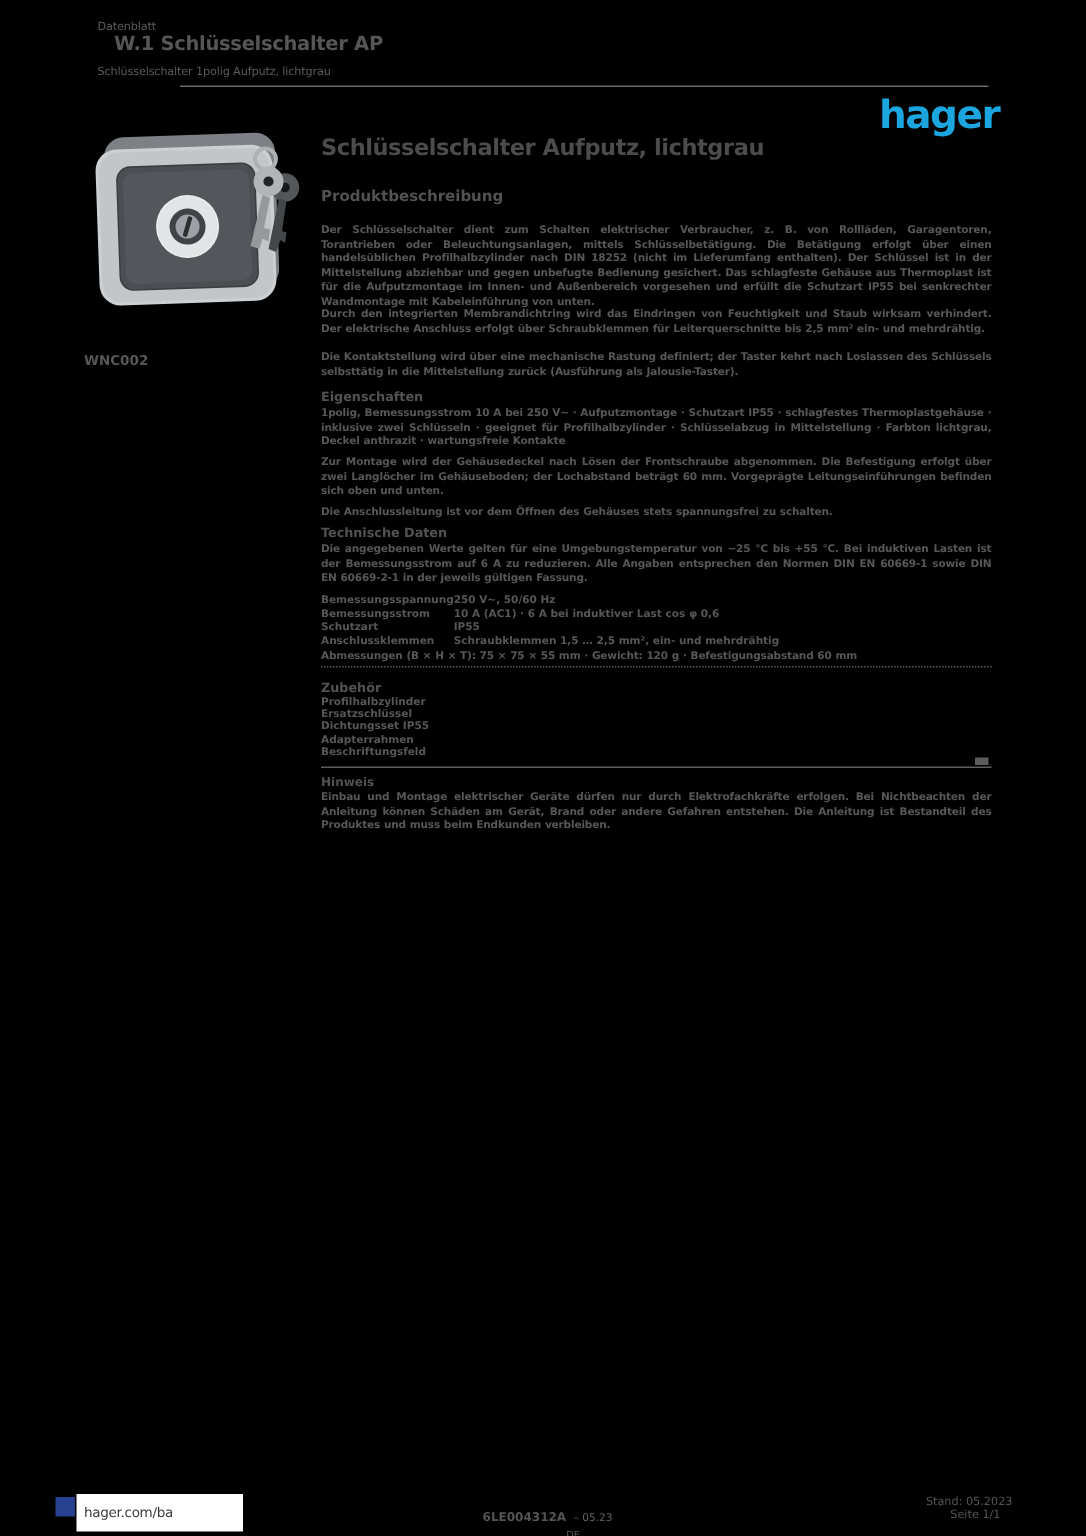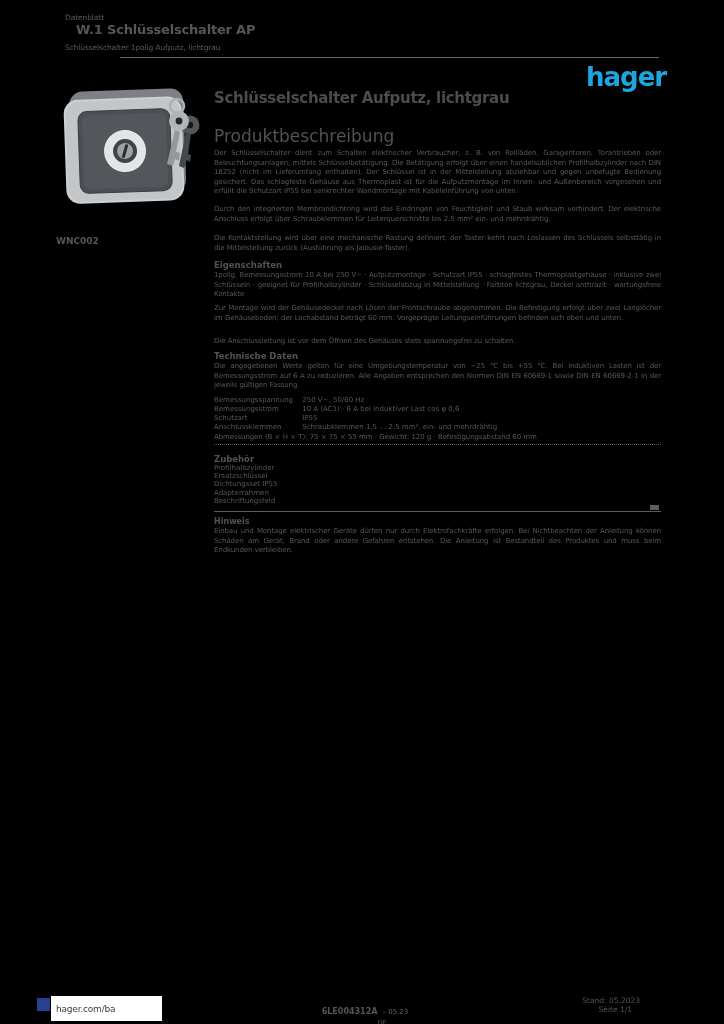--- a/index.html
+++ b/index.html
@@ -10,23 +10,23 @@
   }
   .abs { position:absolute; }
 
   
   .hdr-small { font-size:7.5px; color:#5a5a5d; letter-spacing:-0.1px; }
   .hdr-big   { font-size:13px; font-weight:bold; color:#565659; letter-spacing:-0.2px; }
   .hdr-rule  { height:1px; background:#6b6b6d; }
   .logo { font-size:26px; font-weight:bold; color:#1BA6DF; letter-spacing:-1px;margin-top:40px; }
 
   
-  .col { left:214px; width:447px; }
+  .col { left:214px; width:447px;font-weight:bold; }
   .title { font-size:15px; font-weight:bold; color:#4c4c4f; letter-spacing:-0.3px; }
-  .h2 { font-size:17px; font-weight:normal; color:#525255; }
+  .h2 { font-size:10px; font-weight:bold; color:#525255; }
   .h3 { font-size:8.5px; font-weight:bold; color:#525255; }
   .para {
     font-size:7px; line-height:9.5px; text-align:justify;
     color:#57575a; letter-spacing:-0.1px; word-spacing:0.2px;
   }
   .techrow { font-size:7px; line-height:9px; color:#57575a; white-space:nowrap; }
   .techrow .lbl { display:inline-block; width:86px; }
   .acclist { font-size:7px; line-height:8.2px; color:#57575a; }
   .rule-dotted { border-top:1px dotted #5c5c5e; }
   .rule-solid { height:1px; background:#5c5c5e; }
@@ -142,18 +142,18 @@
   </div>
 
   <div class="abs foot-center" style="left:280px; top:999px;">
     <div>
       <span class="main">6LE004312A</span>
       <span class="lite">– 05.23</span>
     </div>
     <div class="l2">DE</div>
   </div>
 
-  <div class="abs foot-right" style="left:560px; top:997px;">
+  <div class="abs foot-right" style="left:595px; top:997px;">
     <div>Stand: 05.2023</div>
     <div style="padding-right:8px;">Seite 1/1</div>
   </div>
 
 </div>
 
 </body></html>

